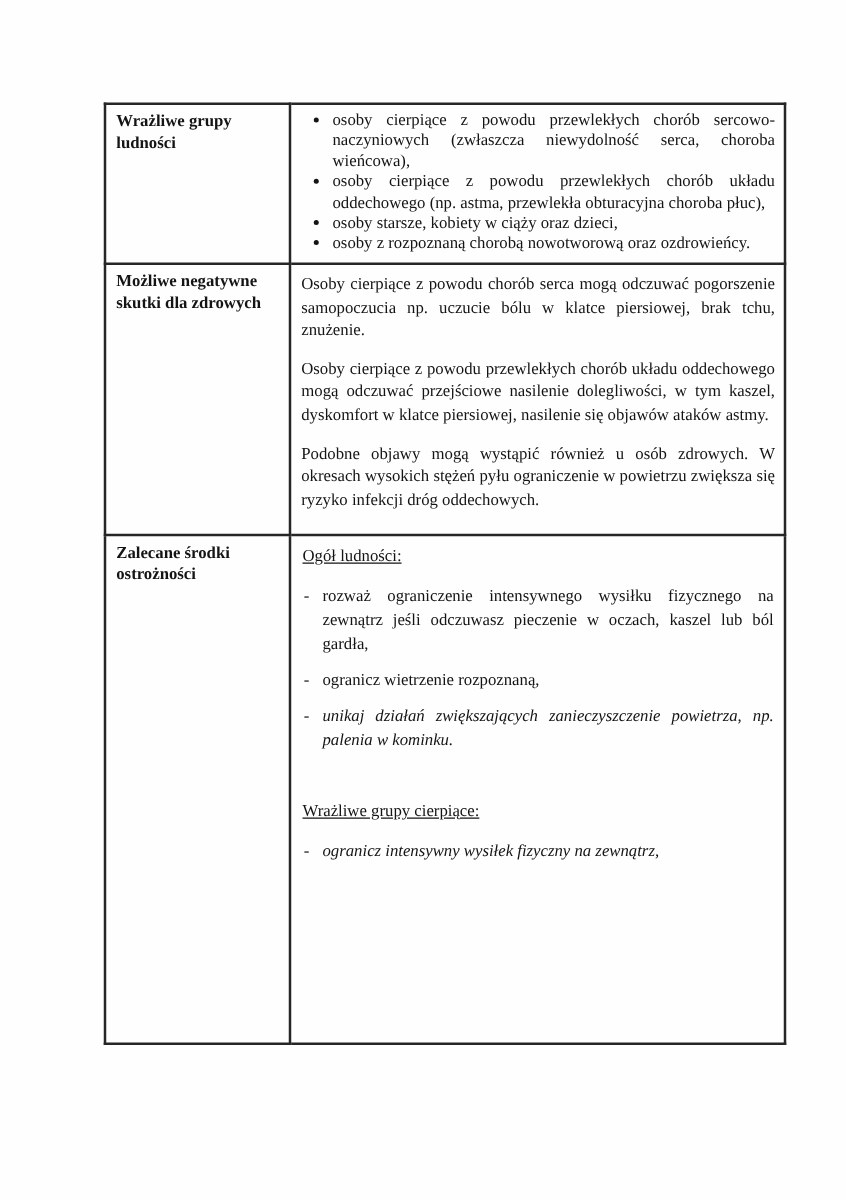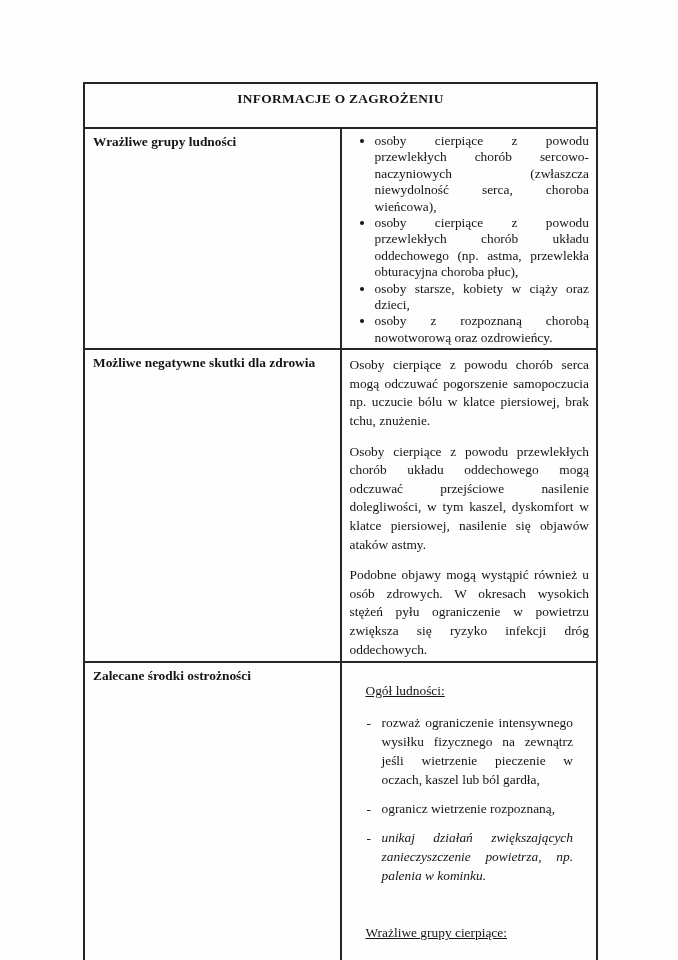--- a/index.html
+++ b/index.html
@@ -61,21 +61,21 @@
   ul.bullet-list li { margin: 0; padding: 0; }
   
   tr.row-effects td.content-cell { height: 211px; }
   .content-cell p {
     margin: 4px 0 12px 0;
     line-height: 18.6px;
   }
   .content-cell p:last-child { margin-bottom: 0; }
   
   tr.row-precautions td.content-cell { height: 401px; }
-  .section { margin: 16px; }
+  .section { margin: 1px; }
   .section-heading {
     text-decoration: underline;
     line-height: 19px;
     margin: 4px 0 13px 0;
   }
   .section-2 { margin-top: 38px; }
   .dash-item {
     position: relative;
     padding-left: 16px;
     margin: 0 0 10px 0;
@@ -88,51 +88,48 @@
     top: 0;
   }
   .section .dash-item:last-child { margin-bottom: 0; font-style: italic; }
 </style>
 </head>
 <body>
 
 <div class="sheet">
   <table class="hazard">
     <tbody>
-        <tr>
-      <td class="header-cell" colspan="2">INFORMACJE O ZAGROŻENIU</td>
-    </tr>
 
     <tr class="row-groups">
       <td class="label-cell">Wrażliwe grupy ludności</td>
       <td class="content-cell">
         <ul class="bullet-list">
           <li>osoby cierpiące z powodu przewlekłych chorób sercowo-naczyniowych (zwłaszcza niewydolność serca, choroba wieńcowa),</li>
           <li>osoby cierpiące z powodu przewlekłych chorób układu oddechowego (np. astma, przewlekła obturacyjna choroba płuc),</li>
           <li>osoby starsze, kobiety w ciąży oraz dzieci,</li>
           <li>osoby z rozpoznaną chorobą nowotworową oraz ozdrowieńcy.</li>
         </ul>
       </td>
     </tr>
 
     <tr class="row-effects">
-      <td class="label-cell">Możliwe negatywne skutki dla zdrowia</td>
+      <td class="label-cell">Możliwe negatywne skutki dla zdrowych</td>
       <td class="content-cell">
         <p>Osoby cierpiące z powodu chorób serca mogą odczuwać pogorszenie samopoczucia np. uczucie bólu w klatce piersiowej, brak tchu, znużenie.</p>
         <p>Osoby cierpiące z powodu przewlekłych chorób układu oddechowego mogą odczuwać przejściowe nasilenie dolegliwości, w tym kaszel, dyskomfort w klatce piersiowej, nasilenie się objawów ataków astmy.</p>
         <p>Podobne objawy mogą wystąpić również u osób zdrowych. W okresach wysokich stężeń pyłu ograniczenie w powietrzu zwiększa się ryzyko infekcji dróg oddechowych.</p>
       </td>
     </tr>
 
     <tr class="row-precautions">
       <td class="label-cell">Zalecane środki ostrożności</td>
       <td class="content-cell">
         <div class="section">
           <div class="section-heading">Ogół ludności:</div>
-          <div class="dash-item">rozważ ograniczenie intensywnego wysiłku fizycznego na zewnątrz jeśli wietrzenie pieczenie w oczach, kaszel lub ból gardła,</div>
+          <div class="dash-item">rozważ ograniczenie intensywnego wysiłku fizycznego na zewnątrz jeśli odczuwasz pieczenie w oczach, kaszel lub ból gardła,</div>
           <div class="dash-item">ogranicz wietrzenie rozpoznaną,</div>
           <div class="dash-item">unikaj działań zwiększających zanieczyszczenie powietrza, np. palenia w kominku.</div>
         </div>
         <div class="section section-2">
           <div class="section-heading">Wrażliwe grupy cierpiące:</div>
           <div class="dash-item">ogranicz intensywny wysiłek fizyczny na zewnątrz,</div>
 
         </div>
       </td>
     </tr>

